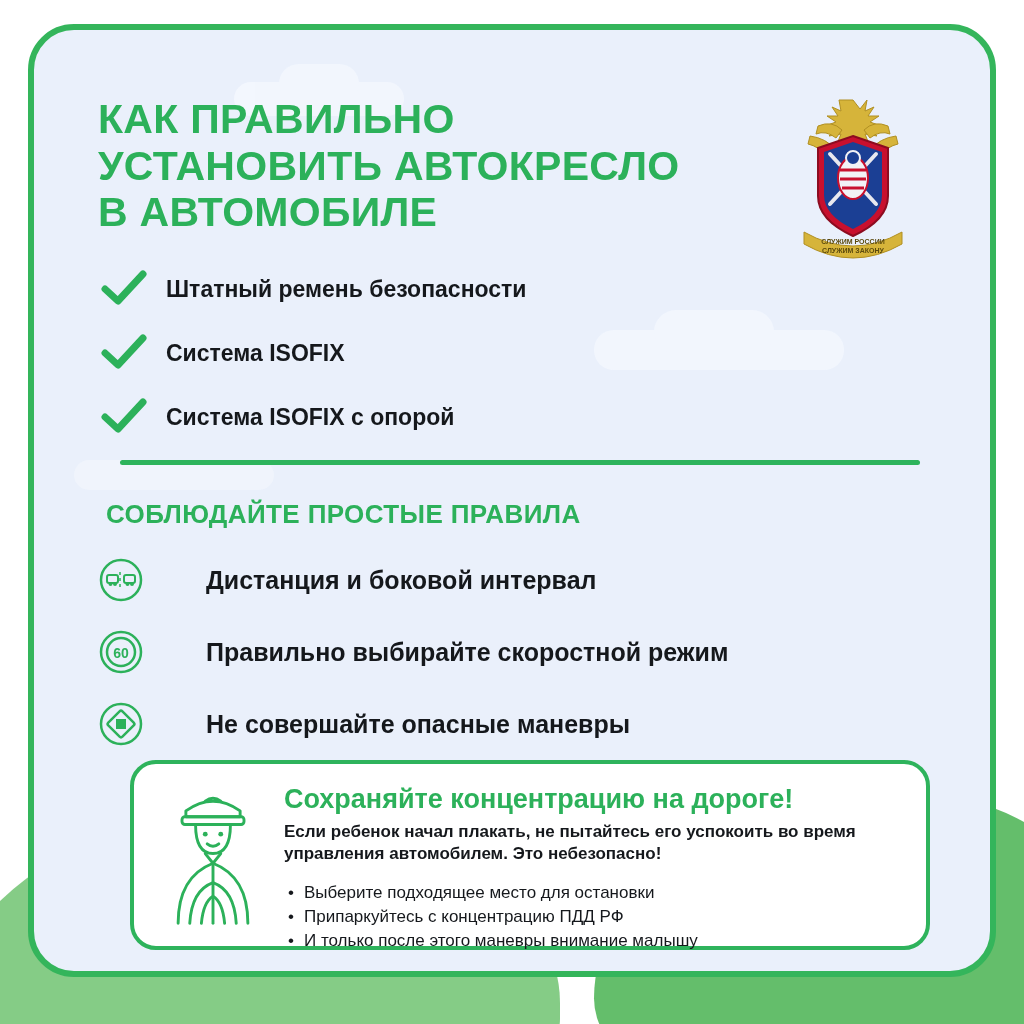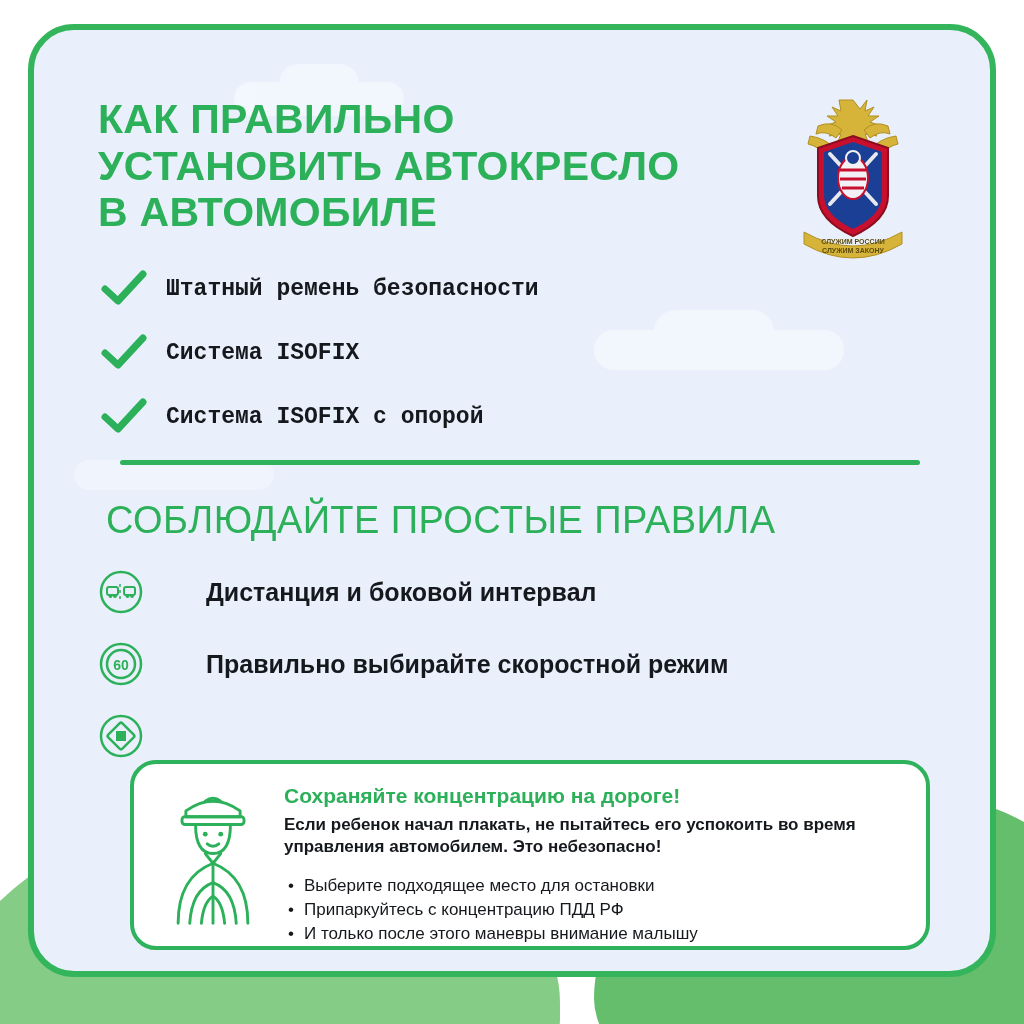--- a/index.html
+++ b/index.html
@@ -110,21 +110,20 @@
     color: #2cb15a;
     letter-spacing: 0.3px;
     max-width: 640px;
     text-transform: uppercase;
   }
 
   .check-list {
     margin: 32px 0 0 0;
     padding: 0;
     list-style: none;
-    font-family: Liberation Mono, monospace;
   }
   .check-list li {
     display: flex;
     align-items: center;
     margin-bottom: 22px;
     height: 42px;
   }
   .check-icon {
     width: 52px;
     flex: 0 0 52px;
@@ -142,22 +141,22 @@
   .divider {
     margin: 22px 0 0 22px;
     width: 800px;
     height: 5px;
     background: #2eb35c;
     border-radius: 3px;
   }
 
   h2.section-title {
     margin: 34px 0 0 8px;
-    font-size: 38px;
-    font-weight: normal;
+    font-size: 26px;
+    font-weight: bold;
     color: #2cb15a;
     text-transform: uppercase;
     letter-spacing: 0.4px;
   }
 
   .rules-list {
     margin: 26px 0 0 0;
     padding: 0;
     list-style: none;
   }
@@ -200,21 +199,21 @@
     flex: 0 0 130px;
     display: flex;
     align-items: center;
     justify-content: center;
   }
   .note-content {
     flex: 1;
     padding-left: 6px;
   }
   .note-title {
-    font-size: 21px;
+    font-size: 27px;
     font-weight: bold;
     color: #2cb15a;
     margin: 6px 0 6px 0;
   }
   .note-sub {
     font-size: 17px;
     font-weight: bold;
     color: #15181c;
     line-height: 1.28;
     margin-bottom: 16px;
@@ -352,20 +351,21 @@
         <span class="rule-text">Правильно выбирайте скоростной режим</span>
       </li>
       <li>
         <span class="rule-icon">
           <svg viewBox="0 0 46 46" width="46" height="46">
             <circle cx="23" cy="23" r="20" fill="none" stroke="#2cb15a" stroke-width="2.5"></circle>
             <rect x="13" y="13" width="20" height="20" rx="2" transform="rotate(45 23 23)" fill="none" stroke="#2cb15a" stroke-width="2.5"></rect>
             <rect x="18" y="18" width="10" height="10" fill="#2cb15a"></rect>
           </svg>
         </span>
+        <span class="rule-text">Не совершайте опасные маневры</span>
       </li>
     </ul>
 
   </div>
 
   <div class="note-box">
     <div class="officer">
       <svg viewBox="0 0 120 160" width="120" height="155">
         <g fill="none" stroke="#2cb15a" stroke-width="3" stroke-linejoin="round" stroke-linecap="round">
 

